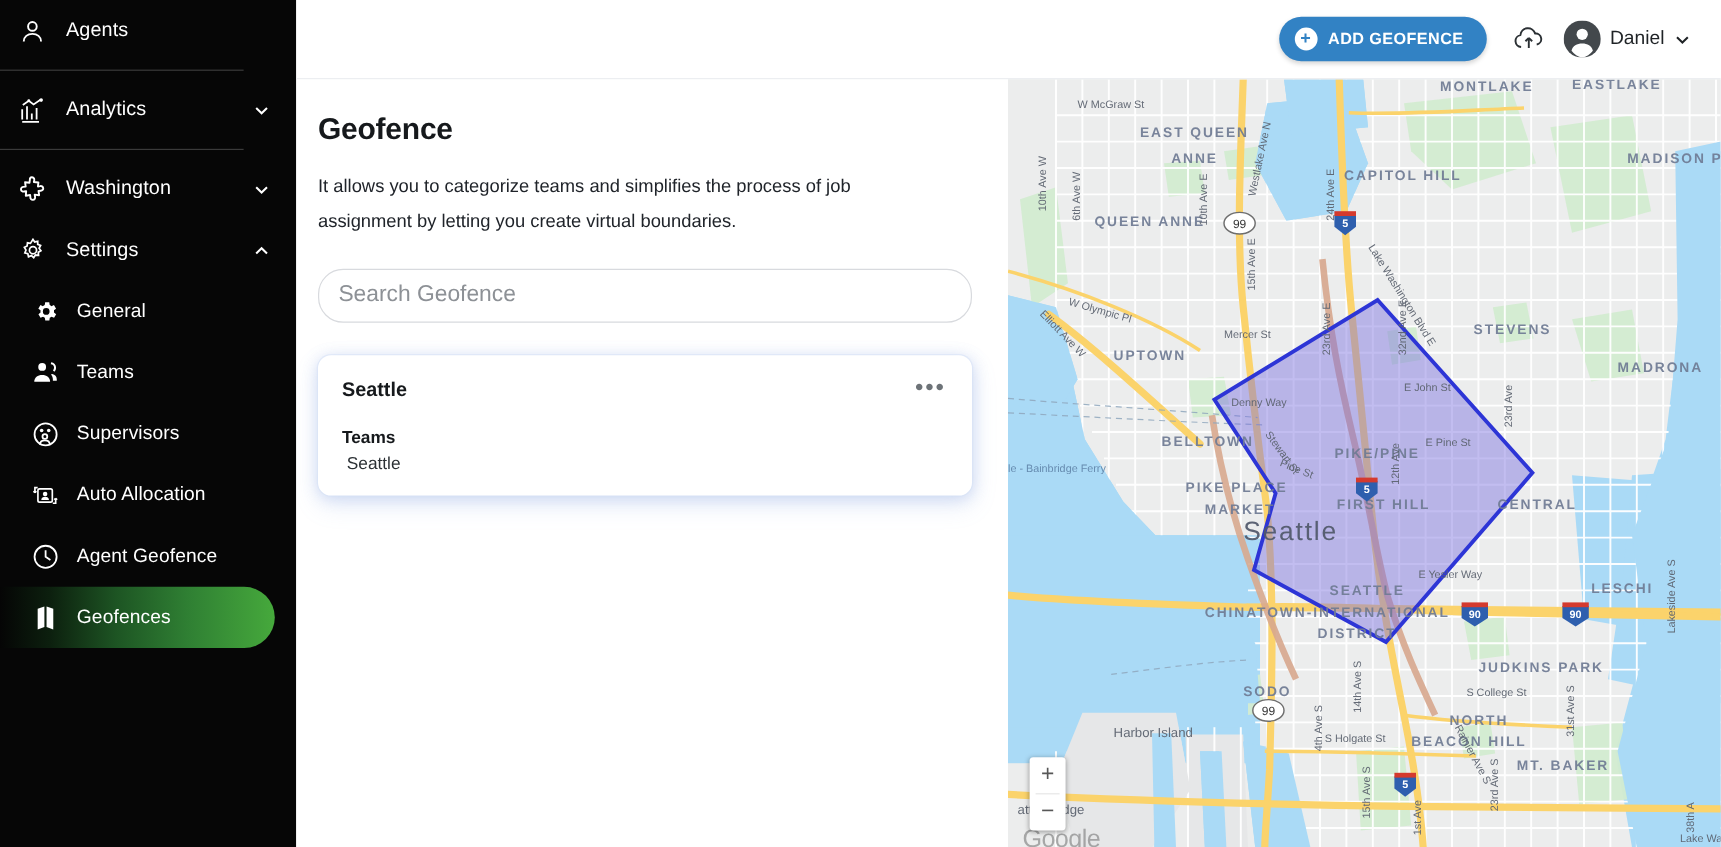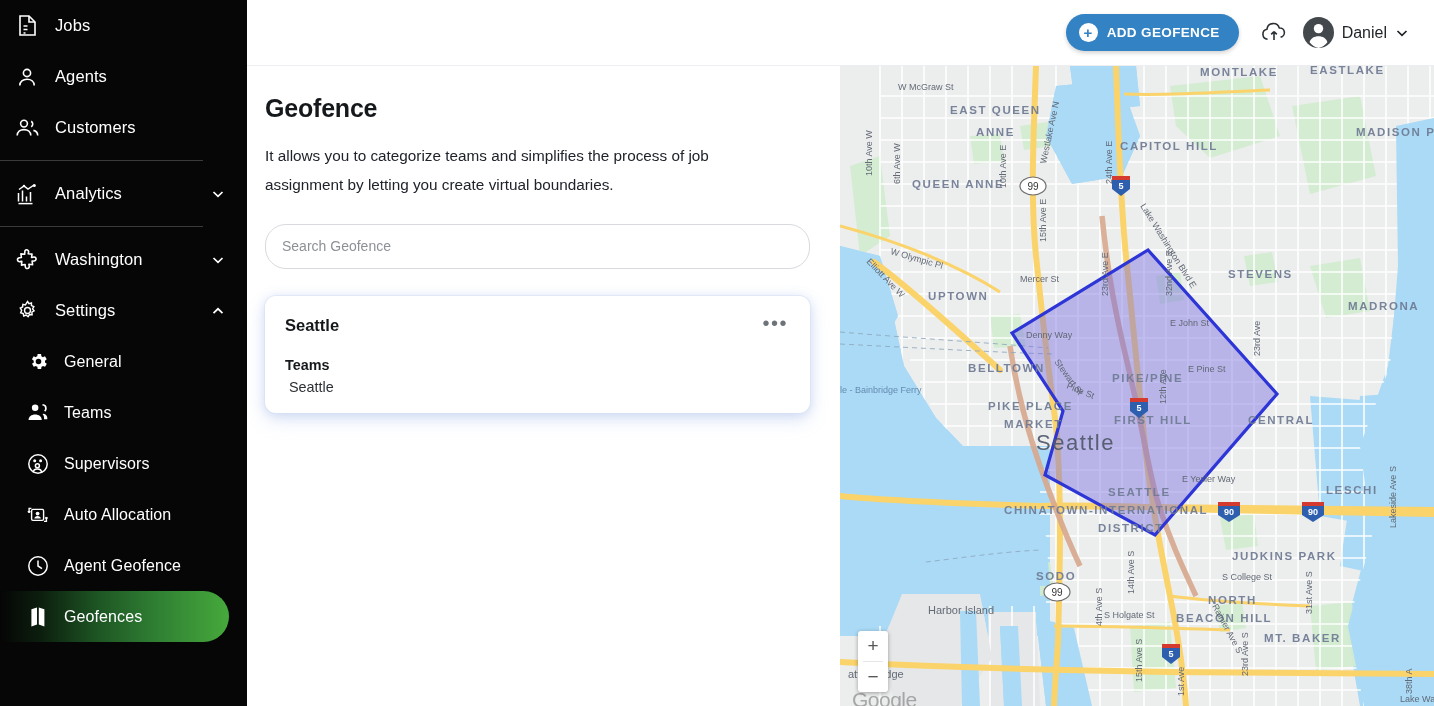--- a/index.html
+++ b/index.html
@@ -116,21 +116,21 @@
   }
   .page-desc {
     font-size: 15.3px; color: #20242a; line-height: 1.92;
     width: 505px; margin-bottom: 24px;
   }
   .search-wrap { width: 545px; }
   .search-input {
     width: 545px; height: 45px;
     border: 1px solid #d8dade; border-radius: 21px;
     padding: 0 16px;
-    font-size: 14px; color: #20242a;
+    font-size: 19px; color: #20242a;
     outline: none;
     font-family: "Liberation Sans", sans-serif;
     background: #fff;
   }
   .search-input::placeholder { color: #8d9196; }
 
   .card {
     margin-top: 27px;
     width: 545px;
     background: #fff;
@@ -183,52 +183,31 @@
     pointer-events: none;
   }
 </style>
 </head>
 <body>
 
 <div class="app">
 
   <nav class="sidebar">
 
-    <div class="nav-item">
-      <span class="ico">
-        <svg width="21" height="23" viewBox="0 0 21 23" fill="none" stroke="#fff" stroke-width="1.6">
-          <path d="M3 2h9l6 6v13H3z"></path>
-            <path d="M12 2v6h6"></path>
-          <path d="M6.5 12h4M6.5 15.5h4M6.5 19h2"></path>
-        </svg>
-      </span>
-      <span class="lbl">Jobs</span>
-    </div>
 
     <div class="nav-item">
       <span class="ico">
         <svg width="22" height="22" viewBox="0 0 22 22" fill="none" stroke="#fff" stroke-width="1.6">
           <circle cx="11" cy="7" r="3.6"></circle>
             <path d="M3.8 19.5c0-3.9 3.2-6.3 7.2-6.3s7.2 2.4 7.2 6.3"></path>
         </svg>
       </span>
       <span class="lbl">Agents</span>
     </div>
 
-    <div class="nav-item">
-      <span class="ico">
-        <svg width="25" height="22" viewBox="0 0 25 22" fill="none" stroke="#fff" stroke-width="1.6">
-          <circle cx="9" cy="6.6" r="3.4"></circle>
-            <path d="M2.2 18.6c0-3.7 3-6 6.8-6s6.8 2.3 6.8 6"></path>
-          <path d="M16.2 4.2a3.3 3.3 0 0 1 0 5.6"></path>
-            <path d="M18.4 13.4c2.6.6 4.3 2.5 4.3 5.2"></path>
-        </svg>
-      </span>
-      <span class="lbl">Customers</span>
-    </div>
 
     <div class="nav-sep"></div>
 
     <div class="nav-item">
       <span class="ico">
         <svg width="23" height="22" viewBox="0 0 23 22" fill="none" stroke="#fff" stroke-width="1.5">
           <path d="M2.5 18.5V10M6.5 18.5V7.5M10.5 18.5v-5M14.5 18.5V9"></path>
           <path d="M2.5 20.6h14"></path>
           <path d="M3 6.5 8 3l4 3 6-4"></path>
           <circle cx="18.3" cy="2.4" r="1.5" fill="#fff" stroke="none"></circle>

